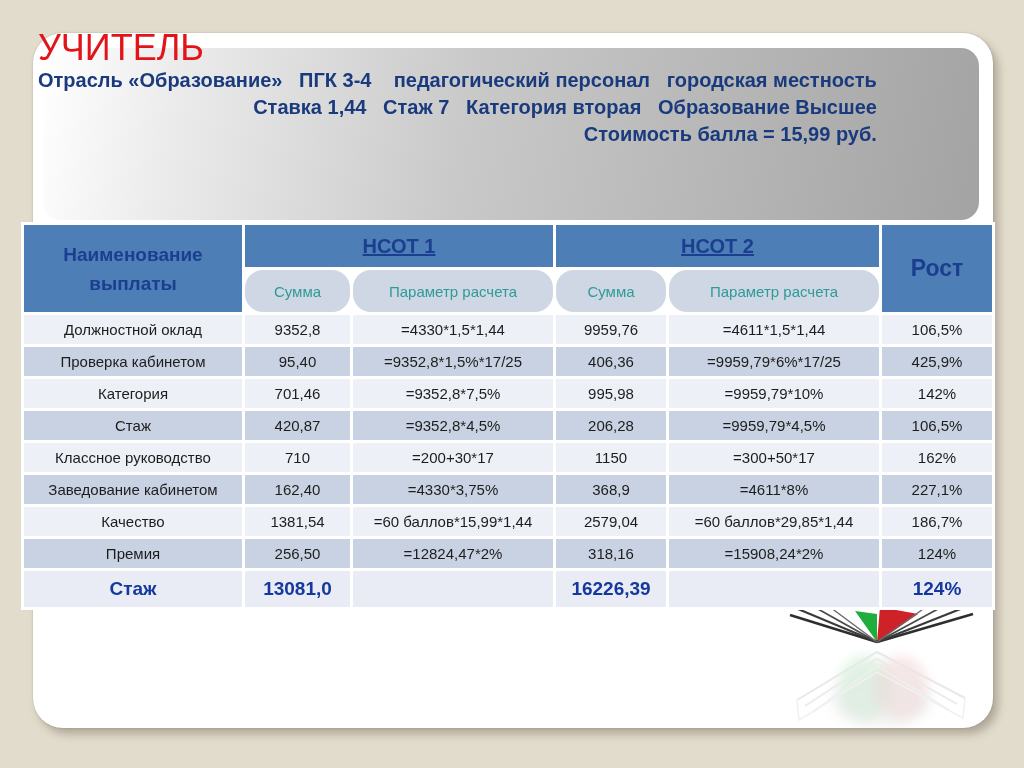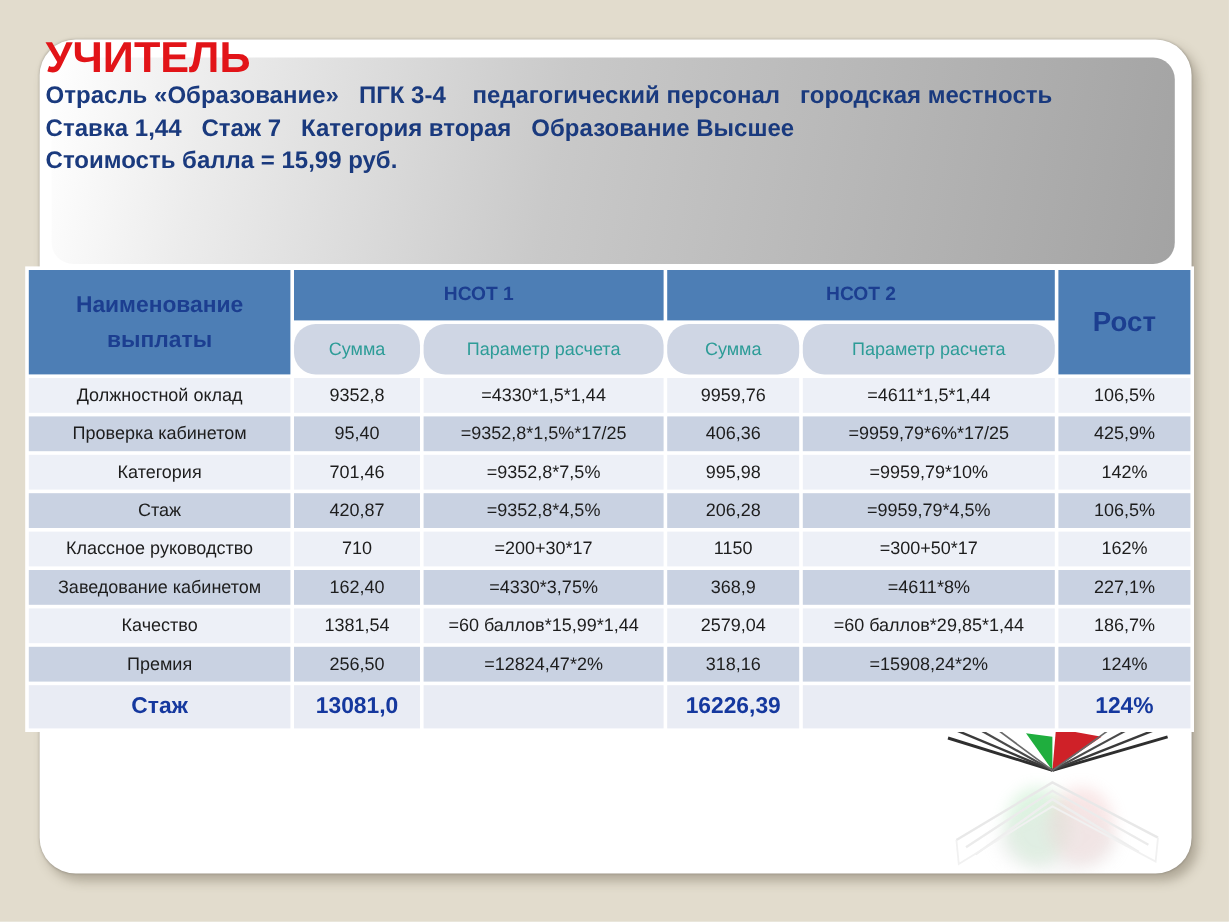--- a/index.html
+++ b/index.html
@@ -19,48 +19,48 @@
 
   
   .gray-panel{
     position:absolute;left:10px;top:15px;width:936px;height:172px;
     border-radius:18px;
     background:linear-gradient(100deg,#ffffff 0%,#ececec 14%,#c9c9c9 45%,#a3a3a3 100%);
   }
 
   .slide-title{
     position:absolute;left:38px;top:30px;z-index:6;
-    font-size:36px;line-height:36px;font-weight:bold;color:#e21418;
+    font-size:36px;line-height:36px;font-weight:normal;color:#e21418;
     letter-spacing:0px;white-space:pre;
   }
   .head-lines{
     position:absolute;left:38px;top:67px;z-index:5;
   }
   .head-line{
-    font-size:20px;line-height:27px;font-weight:bold;color:#1a3a7e;white-space:pre;
+    font-size:20px;line-height:27px;font-weight:bold;color:#1a3a7e;white-space:pre;text-align:right;
   }
 
   
   .tbl-wrap{
     position:absolute;left:21px;top:222px;z-index:8;
     background:#ffffff;padding:0px;
   }
   table.pay{
     border-collapse:separate;border-spacing:3px;table-layout:fixed;
   }
   table.pay td, table.pay th{
     text-align:center;vertical-align:middle;padding:0 4px;
     overflow:hidden;
   }
   th.h-name{
     width:210px;height:87px;background:#4d7eb5;color:#1c3e90;
     font-size:19px;font-weight:bold;line-height:29px;
   }
   th.h-nsot{
-    background:#4d7eb5;color:#1c3e90;font-size:16px;font-weight:bold;height:40px;
+    background:#4d7eb5;color:#1c3e90;font-size:20px;font-weight:bold;height:40px;text-decoration:underline;
   }
   th.h-growth{
     width:102px;background:#4d7eb5;color:#1c3e90;font-size:23px;font-weight:bold;
   }
   th.h-sub{
     background:#cfd6e4;color:#2d9c97;font-size:15px;font-weight:normal;height:40px;border-radius:18px;
   }
   col.c-sum1{width:105px;} col.c-par1{width:200px;}
   col.c-sum2{width:110px;} col.c-par2{width:210px;}
   tbody td{

